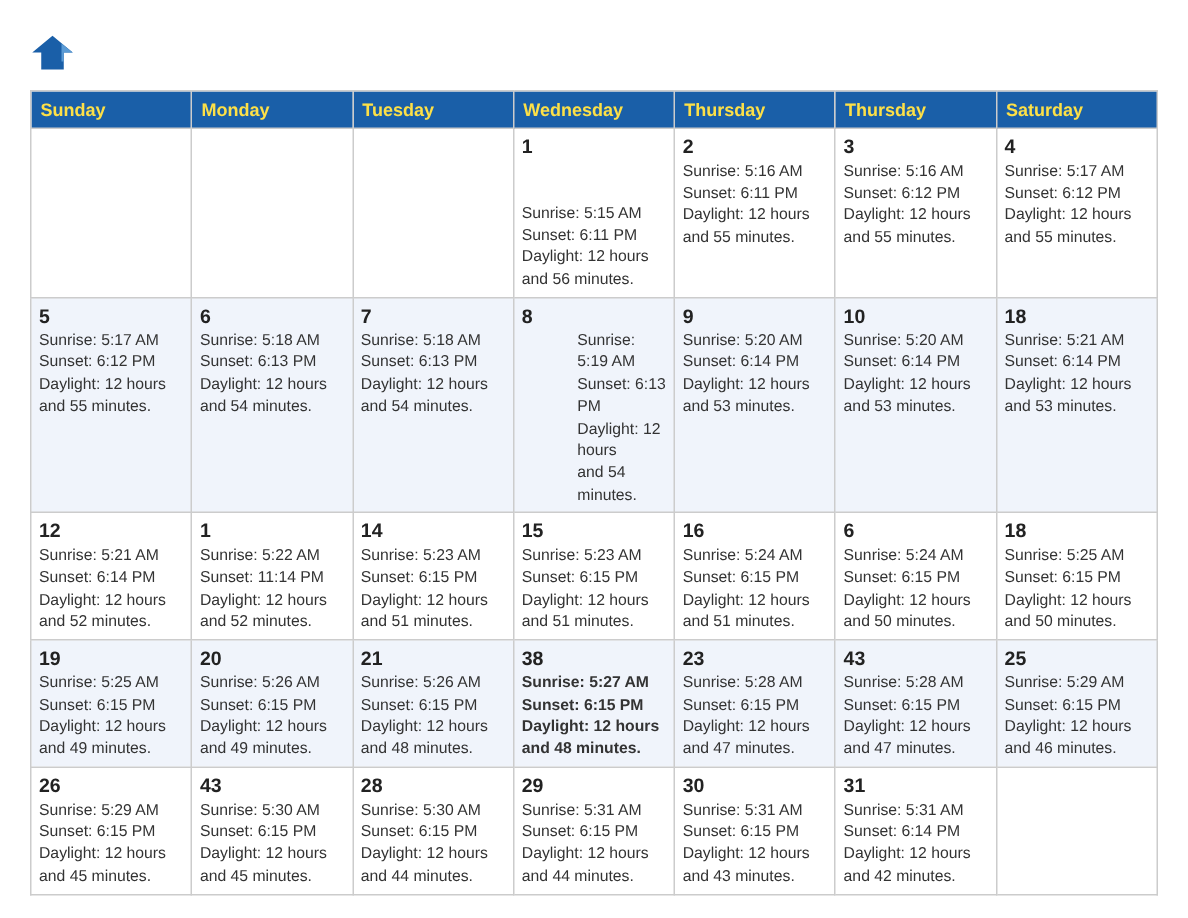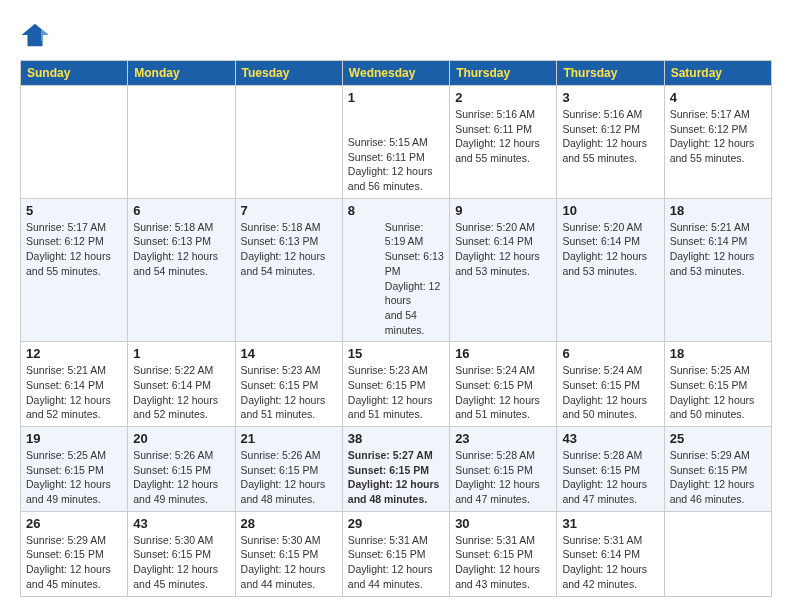--- a/index.html
+++ b/index.html
@@ -210,21 +210,21 @@
         <td>
           <div class="day-num">12</div>
           <div class="day-info" style="white-space: pre-line;">Sunrise: 5:21 AM
 Sunset: 6:14 PM
 Daylight: 12 hours
 and 52 minutes.</div>
         </td>
         <td>
           <div class="day-num">1</div>
           <div class="day-info" style="white-space: pre-line;">Sunrise: 5:22 AM
-Sunset: 6:14 PM
+Sunset: 11:14 PM
 Daylight: 12 hours
 and 52 minutes.</div>
         </td>
         <td>
           <div class="day-num">14</div>
           <div class="day-info" style="white-space: pre-line;">Sunrise: 5:23 AM
 Sunset: 6:15 PM
 Daylight: 12 hours
 and 51 minutes.</div>
         </td>

